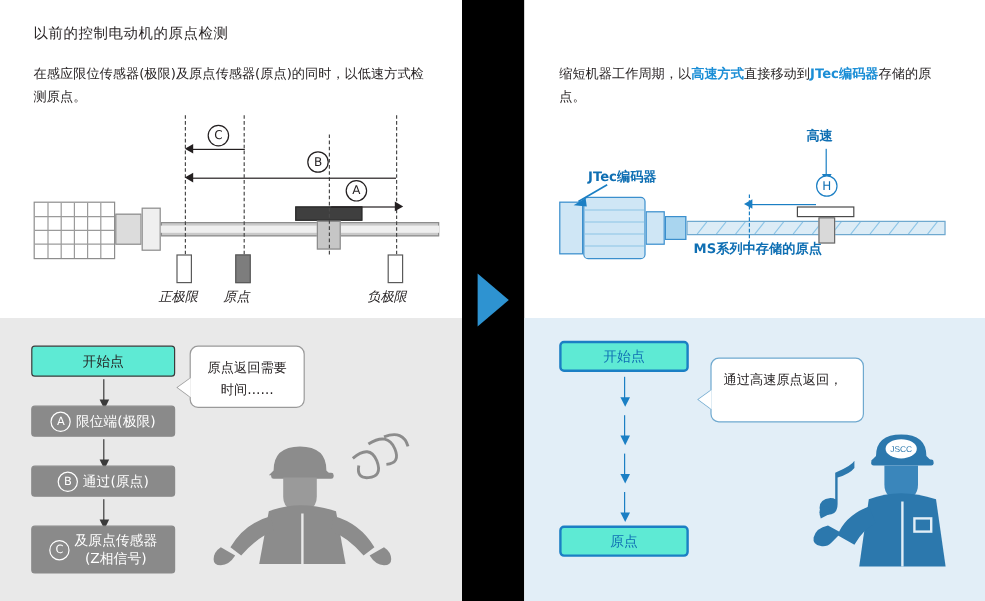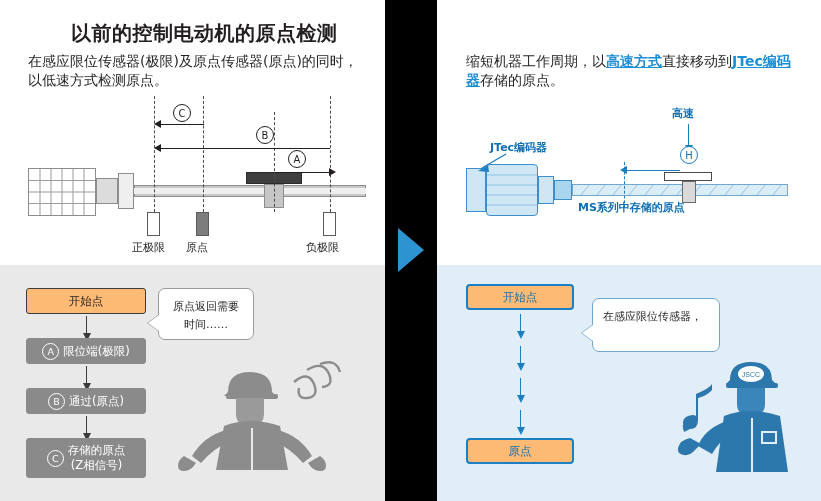--- a/index.html
+++ b/index.html
@@ -19,41 +19,41 @@
   .panel-right{left:437px;width:384px;background:#ffffff;}
 
   .arrow-play{
     position:absolute;left:398px;top:228px;width:0;height:0;
     border-top:22px solid transparent;border-bottom:22px solid transparent;
     border-left:26px solid #2e93d1;
   }
 
   
   .title{
-    position:absolute;font-size:20px;font-weight:bold;letter-spacing:.5px;margin-left:43px;
+    position:absolute;font-size:12px;font-weight:normal;letter-spacing:.5px;
   }
   .title-left{left:28px;top:20px;color:#231f20;}
   .title-right{left:466px;top:20px;color:#0f6fb3;}
 
   .subtitle{
-    position:absolute;font-size:14px;line-height:19px;color:#231f20;
+    position:absolute;font-size:11px;line-height:19px;color:#231f20;
   }
   .sub-left{left:28px;top:52px;width:335px;}
   .sub-right{left:466px;top:52px;width:330px;}
-  .hl-blue{color:#1b8ed6;font-weight:bold;text-decoration:underline;}
+  .hl-blue{color:#1b8ed6;font-weight:bold;}
 
   
   .lower{position:absolute;top:265px;height:236px;}
   .lower-left{left:0;width:385px;background:#e9e9e9;}
   .lower-right{left:437px;width:384px;background:#e2eef7;}
 
   
   .fbox{
     position:absolute;box-sizing:border-box;border:1px solid #3b3b3b;
-    background:#fdba74;border-radius:3px;
+    background:#5eead4;border-radius:3px;
     font-size:11.5px;color:#231f20;
     display:flex;align-items:center;justify-content:center;text-align:center;
     line-height:15px;
   }
   .fbox.gray{background:#8a8a8a;border-color:#8a8a8a;color:#ffffff;}
   .fbox.blue{border:2px solid #1b7fc4;color:#0f6fb3;border-radius:4px;}
 
   .circ{
     display:inline-flex;align-items:center;justify-content:center;
     width:15px;height:15px;border-radius:50%;border:1px solid currentColor;
@@ -100,21 +100,21 @@
   .dashline{position:absolute;border-left:1px dashed #4a4a4a;}
   .hline{position:absolute;height:1px;background:#231f20;}
   .arrowhead-r{
     position:absolute;width:0;height:0;border-top:4px solid transparent;
     border-bottom:4px solid transparent;border-left:7px solid #231f20;
   }
   .arrowhead-l{
     position:absolute;width:0;height:0;border-top:4px solid transparent;
     border-bottom:4px solid transparent;border-right:7px solid #231f20;
   }
-  .tick-label{position:absolute;font-size:11px;color:#231f20;}
+  .tick-label{position:absolute;font-size:11px;color:#231f20;font-style:italic;}
   .sensor{
     position:absolute;box-sizing:border-box;border:1px solid #5a5a5a;background:#ffffff;
   }
   .sensor.dark{background:#7d7d7d;border-color:#5a5a5a;}
 
   .lbl-circ{
     position:absolute;width:16px;height:16px;border-radius:50%;
     border:1px solid #231f20;color:#231f20;font-size:10px;
     display:flex;align-items:center;justify-content:center;background:#ffffff;
   }
@@ -210,21 +210,21 @@
 
     <div class="fbox gray" style="left:26px;top:388px;width:120px;height:26px;">
       <span class="circ onwhitefill">B</span>
         <span>通过(原点)</span>
     </div>
     <div class="varrow" style="left:86px;top:416px;height:18px;"></div>
 
     <div class="fbox gray" style="left:26px;top:438px;width:120px;height:40px;flex-direction:row;">
       <span class="circ onwhitefill">C</span>
       <span style="display:flex;flex-direction:column;line-height:15px;">
-        <span>存储的原点</span>
+        <span>及原点传感器</span>
         <span>(Z相信号)</span>
       </span>
     </div>
   </div>
 
   <div class="bubble left-tail" style="left:158px;top:288px;width:96px;height:52px;text-align:center;">
     <div>原点返回需要</div>
     <div>时间……</div>
   </div>
 
@@ -326,21 +326,21 @@
   <div>
     <div class="fbox blue" style="left:466px;top:284px;width:108px;height:26px;">开始点</div>
     <div class="varrow blue" style="left:520px;top:314px;height:18px;"></div>
     <div class="varrow blue" style="left:520px;top:346px;height:18px;"></div>
     <div class="varrow blue" style="left:520px;top:378px;height:18px;"></div>
     <div class="varrow blue" style="left:520px;top:410px;height:18px;"></div>
     <div class="fbox blue" style="left:466px;top:438px;width:108px;height:26px;">原点</div>
   </div>
 
   <div class="bubble blue-b left-tail" style="left:592px;top:298px;width:128px;height:54px;">
-    <div>在感应限位传感器，</div>
+    <div>通过高速原点返回，</div>
   </div>
 
   <svg style="position:absolute;left:660px;top:352px;" width="150" height="140" viewBox="0 0 150 140">
     <g fill="#2c78ad">
 
       <g fill="#2c78ad">
         <path d="M36 42 q14 -6 16 -10 l0 6 q-4 5 -14 8 l0 22 q0 9 -8 9 q-7 0 -7 -6 q0 -7 9 -8 q3 0 4 1 z"></path>
       </g>
 
       <path d="M70 28 q0 -18 21 -18 q21 0 21 18 l4 4 l-50 0 z"></path>

